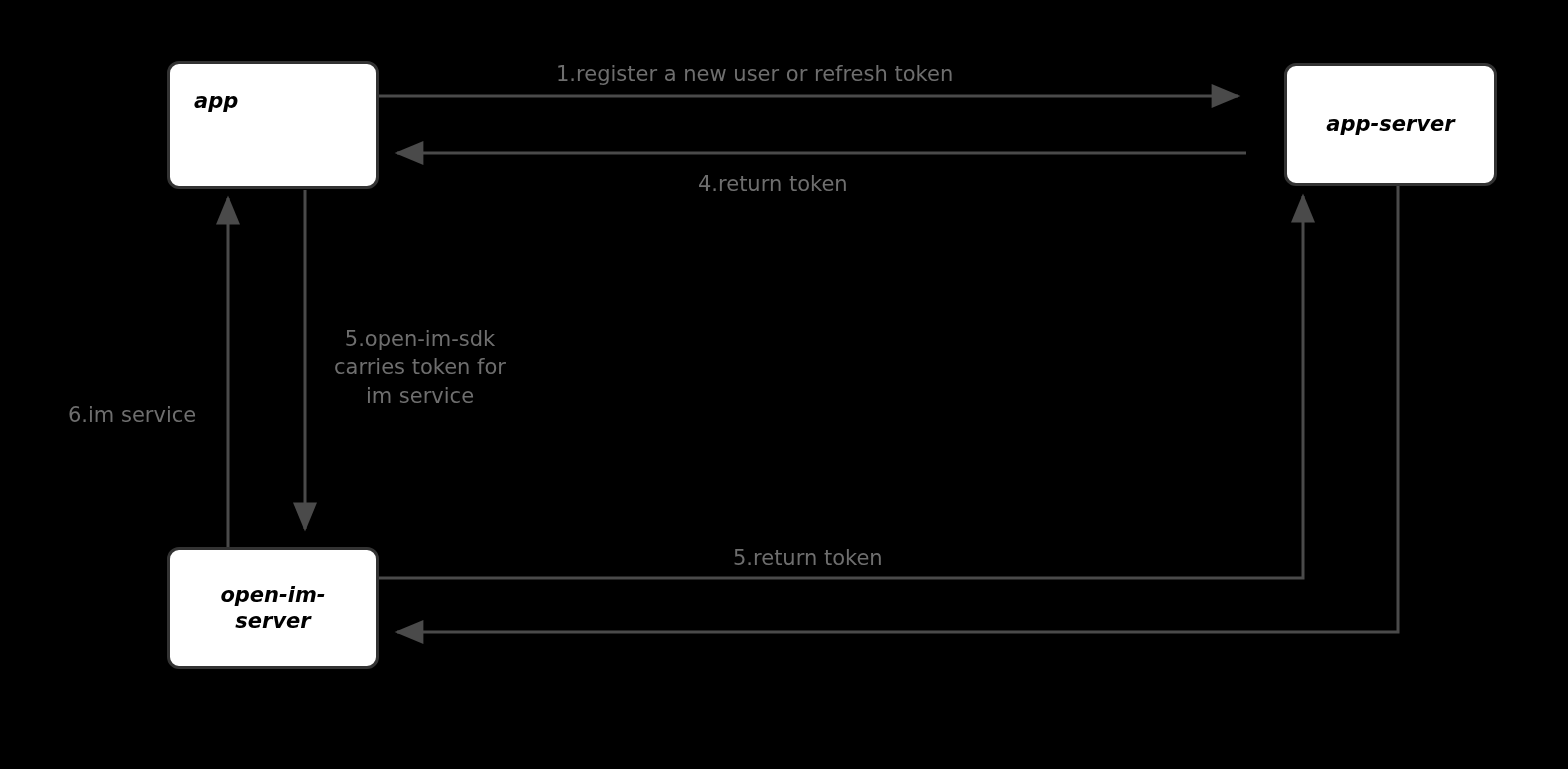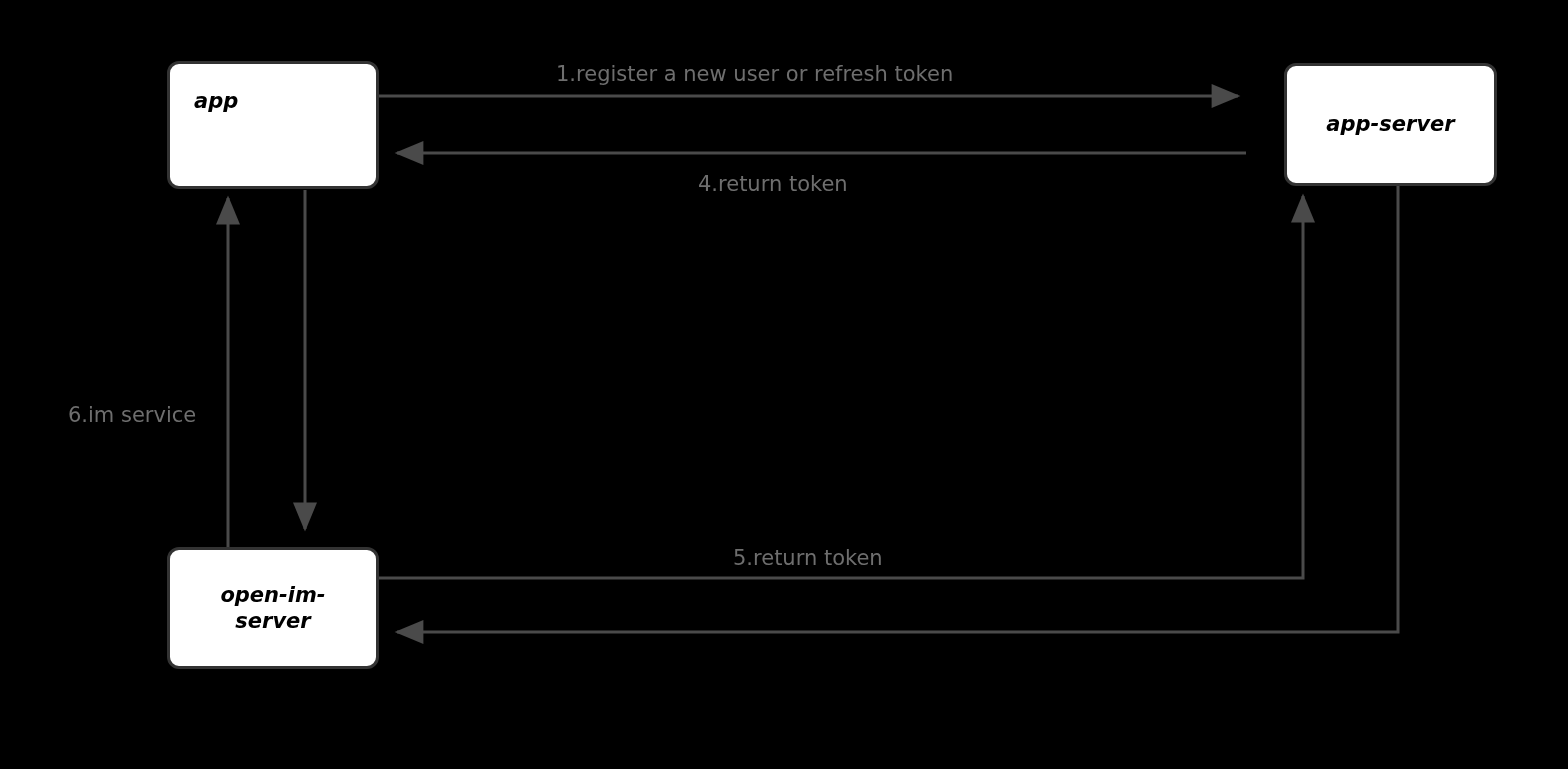--- a/index.html
+++ b/index.html
@@ -95,19 +95,22 @@
 
   <div class="node" style="left:167px; top:547px; width:212px; height:122px;">
     <span>open-im-
 server</span>
   </div>
 
   <div class="label" style="left:556px; top:60px;">1.register a new user or refresh token</div>
 
   <div class="label" style="left:698px; top:170px;">4.return token</div>
 
+  <div class="label center" style="left:315px; top:325px; width:210px;">5.open-im-sdk
+carries token for
+im service</div>
 
   <div class="label" style="left:68px; top:357px;margin-top:44px;">6.im service</div>
 
   <div class="label" style="left:733px; top:544px;">5.return token</div>
 
 
 </div>
 
 </body></html>

